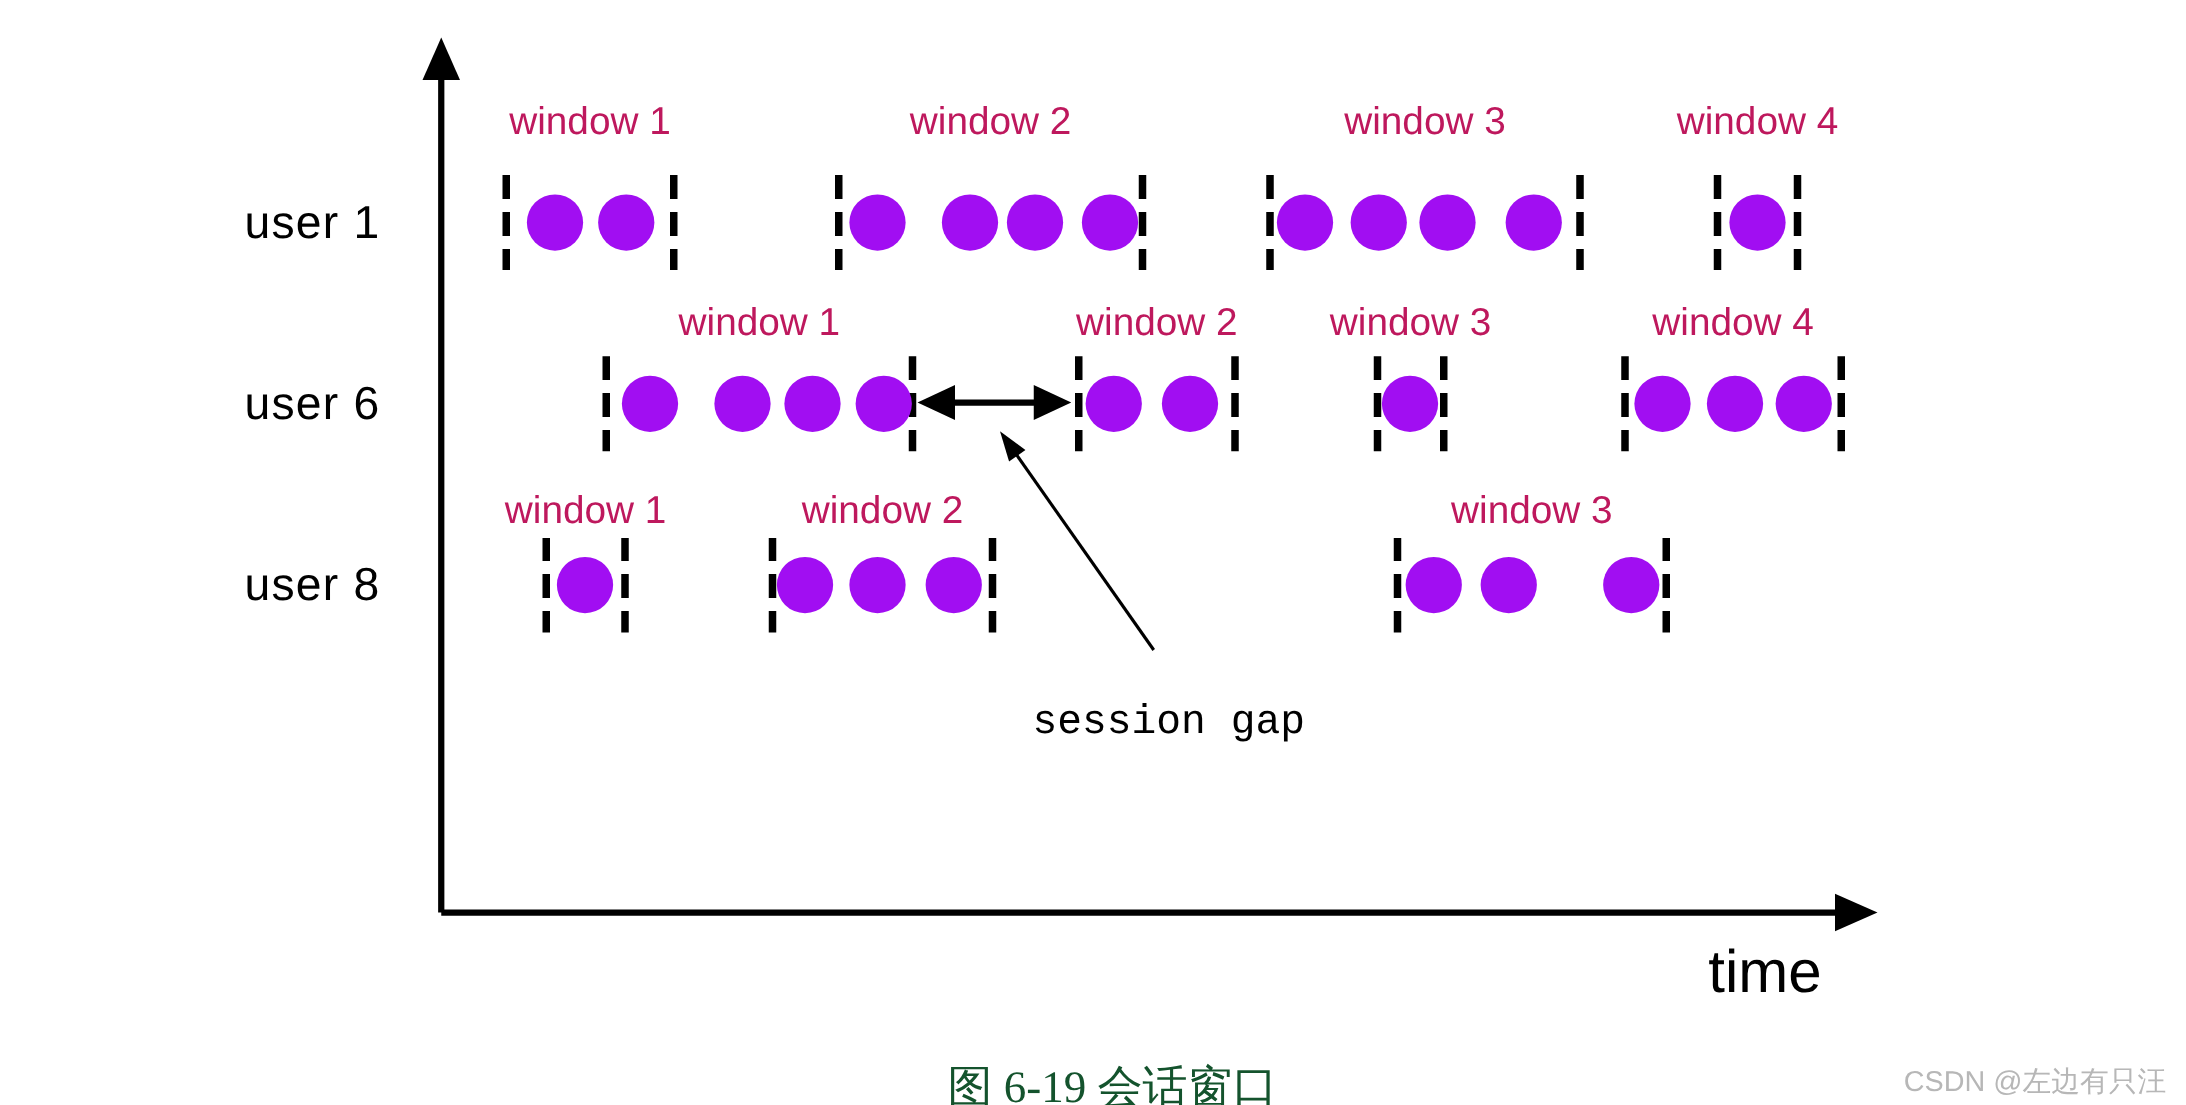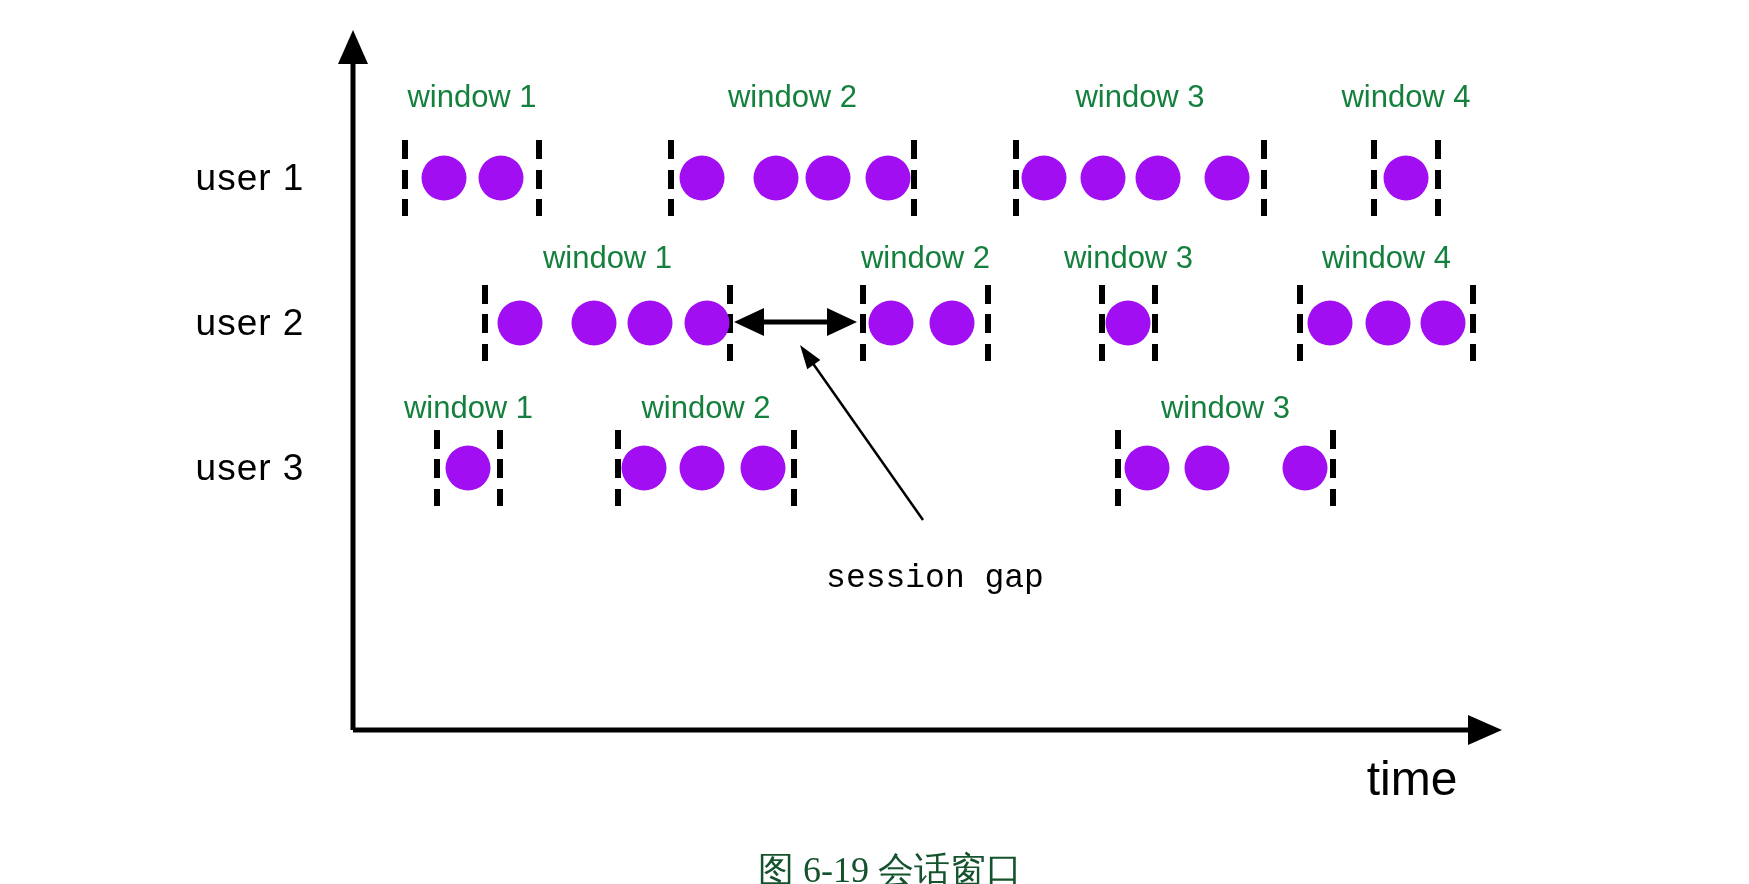--- a/index.html
+++ b/index.html
@@ -11,21 +11,21 @@
     overflow:hidden;
   }
   #axes-svg{position:absolute;left:0;top:0;width:1749px;height:884px;}
   #diagram-layer{position:absolute;left:0;top:0;width:1749px;height:884px;}
   .user-label{
     position:absolute;transform:translate(-50%,-50%);
     font-size:37px;color:#000;white-space:nowrap;letter-spacing:1px;text-align:right;
   }
   .win-label{
     position:absolute;transform:translate(-50%,-50%);
-    font-size:31px;color:#15803d;white-space:nowrap;
+    font-size:31px;color:#be185d;white-space:nowrap;
   }
   .win-bound{
     position:absolute;width:6px;height:76px;
     transform:translate(-50%,-50%);
     background:repeating-linear-gradient(to bottom,#000 0px,#000 19px,transparent 19px,transparent 29.5px);
   }
   .event-dot{
     position:absolute;width:45px;height:45px;border-radius:50%;
     transform:translate(-50%,-50%);
   }
@@ -81,21 +81,21 @@
       <div class="win-bound" style="left: 1016px; top: 178px;"></div>
       <div class="win-bound" style="left: 1264px; top: 178px;"></div>
       <div class="event-dot" style="left: 1044px; top: 178px; background: rgb(161, 14, 242);"></div>
       <div class="event-dot" style="left: 1103px; top: 178px; background: rgb(161, 14, 242);"></div>
       <div class="event-dot" style="left: 1158px; top: 178px; background: rgb(161, 14, 242);"></div>
       <div class="event-dot" style="left: 1227px; top: 178px; background: rgb(161, 14, 242);"></div>
       <div class="win-label" style="left: 1406px; top: 97px;">window 4</div>
       <div class="win-bound" style="left: 1374px; top: 178px;"></div>
       <div class="win-bound" style="left: 1438px; top: 178px;"></div>
       <div class="event-dot" style="left: 1406px; top: 178px; background: rgb(161, 14, 242);"></div>
-      <div class="user-label" style="left: 250px; top: 323px;">user 2</div>
+      <div class="user-label" style="left: 250px; top: 323px;">user 6</div>
       <div class="win-label" style="left: 607.5px; top: 258px;">window 1</div>
       <div class="win-bound" style="left: 485px; top: 323px;"></div>
       <div class="win-bound" style="left: 730px; top: 323px;"></div>
       <div class="event-dot" style="left: 520px; top: 323px; background: rgb(161, 14, 242);"></div>
       <div class="event-dot" style="left: 594px; top: 323px; background: rgb(161, 14, 242);"></div>
       <div class="event-dot" style="left: 650px; top: 323px; background: rgb(161, 14, 242);"></div>
       <div class="event-dot" style="left: 707px; top: 323px; background: rgb(161, 14, 242);"></div>
       <div class="win-label" style="left: 925.5px; top: 258px;">window 2</div>
       <div class="win-bound" style="left: 863px; top: 323px;"></div>
       <div class="win-bound" style="left: 988px; top: 323px;"></div>
@@ -104,34 +104,35 @@
       <div class="win-label" style="left: 1128.5px; top: 258px;">window 3</div>
       <div class="win-bound" style="left: 1102px; top: 323px;"></div>
       <div class="win-bound" style="left: 1155px; top: 323px;"></div>
       <div class="event-dot" style="left: 1128px; top: 323px; background: rgb(161, 14, 242);"></div>
       <div class="win-label" style="left: 1386.5px; top: 258px;">window 4</div>
       <div class="win-bound" style="left: 1300px; top: 323px;"></div>
       <div class="win-bound" style="left: 1473px; top: 323px;"></div>
       <div class="event-dot" style="left: 1330px; top: 323px; background: rgb(161, 14, 242);"></div>
       <div class="event-dot" style="left: 1388px; top: 323px; background: rgb(161, 14, 242);"></div>
       <div class="event-dot" style="left: 1443px; top: 323px; background: rgb(161, 14, 242);"></div>
-      <div class="user-label" style="left: 250px; top: 468px;">user 3</div>
+      <div class="user-label" style="left: 250px; top: 468px;">user 8</div>
       <div class="win-label" style="left: 468.5px; top: 408px;">window 1</div>
       <div class="win-bound" style="left: 437px; top: 468px;"></div>
       <div class="win-bound" style="left: 500px; top: 468px;"></div>
       <div class="event-dot" style="left: 468px; top: 468px; background: rgb(161, 14, 242);"></div>
       <div class="win-label" style="left: 706px; top: 408px;">window 2</div>
       <div class="win-bound" style="left: 618px; top: 468px;"></div>
       <div class="win-bound" style="left: 794px; top: 468px;"></div>
       <div class="event-dot" style="left: 644px; top: 468px; background: rgb(161, 14, 242);"></div>
       <div class="event-dot" style="left: 702px; top: 468px; background: rgb(161, 14, 242);"></div>
       <div class="event-dot" style="left: 763px; top: 468px; background: rgb(161, 14, 242);"></div>
       <div class="win-label" style="left: 1225.5px; top: 408px;">window 3</div>
       <div class="win-bound" style="left: 1118px; top: 468px;"></div>
       <div class="win-bound" style="left: 1333px; top: 468px;"></div>
       <div class="event-dot" style="left: 1147px; top: 468px; background: rgb(161, 14, 242);"></div>
       <div class="event-dot" style="left: 1207px; top: 468px; background: rgb(161, 14, 242);"></div>
       <div class="event-dot" style="left: 1305px; top: 468px; background: rgb(161, 14, 242);"></div>
     </div>
   <div class="axis-label" id="time-label" style="left: 1412px; top: 778px;">time</div>
   <div class="gap-label" id="gap-label" style="left: 935px; top: 578px; font-family: Liberation Mono, monospace;">session gap</div>
   <div class="caption" id="caption" style="left: 890px; top: 838px;">图 6-19  会话窗口</div>
+  <div class="watermark" id="watermark" style="left: 1733px; top: 865px;">CSDN @左边有只汪</div>
 </div>
 
 </body></html>

